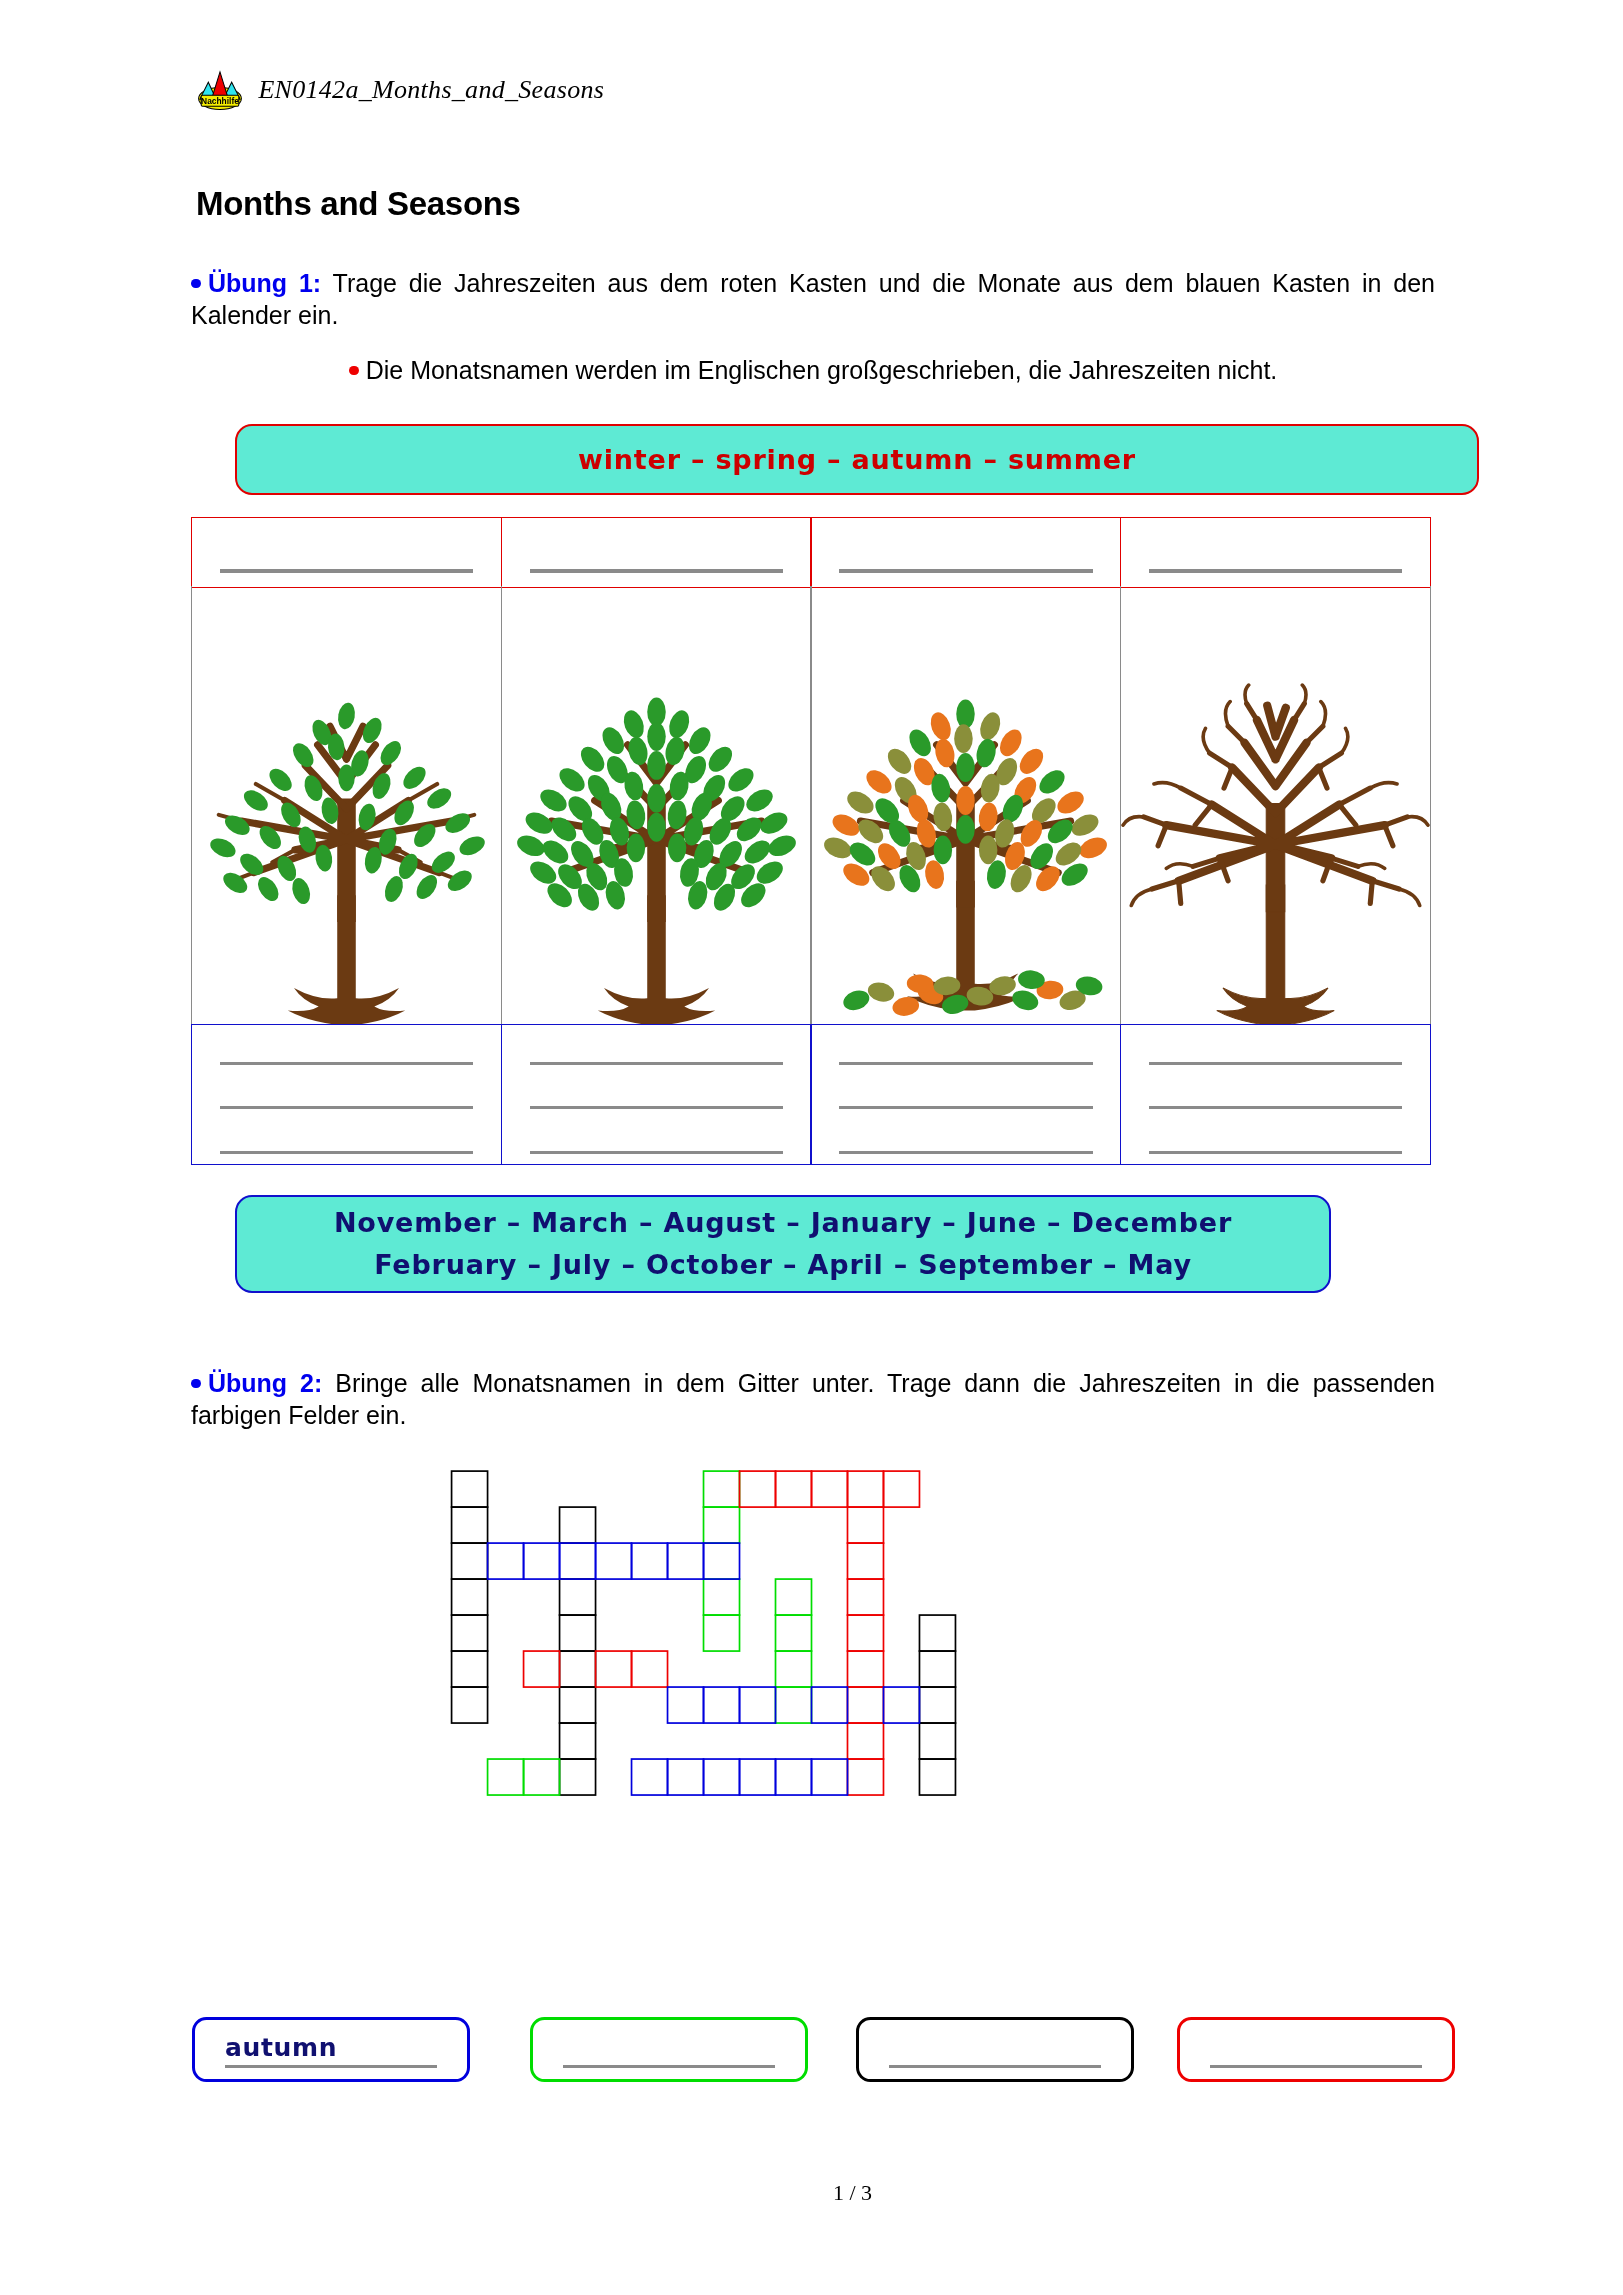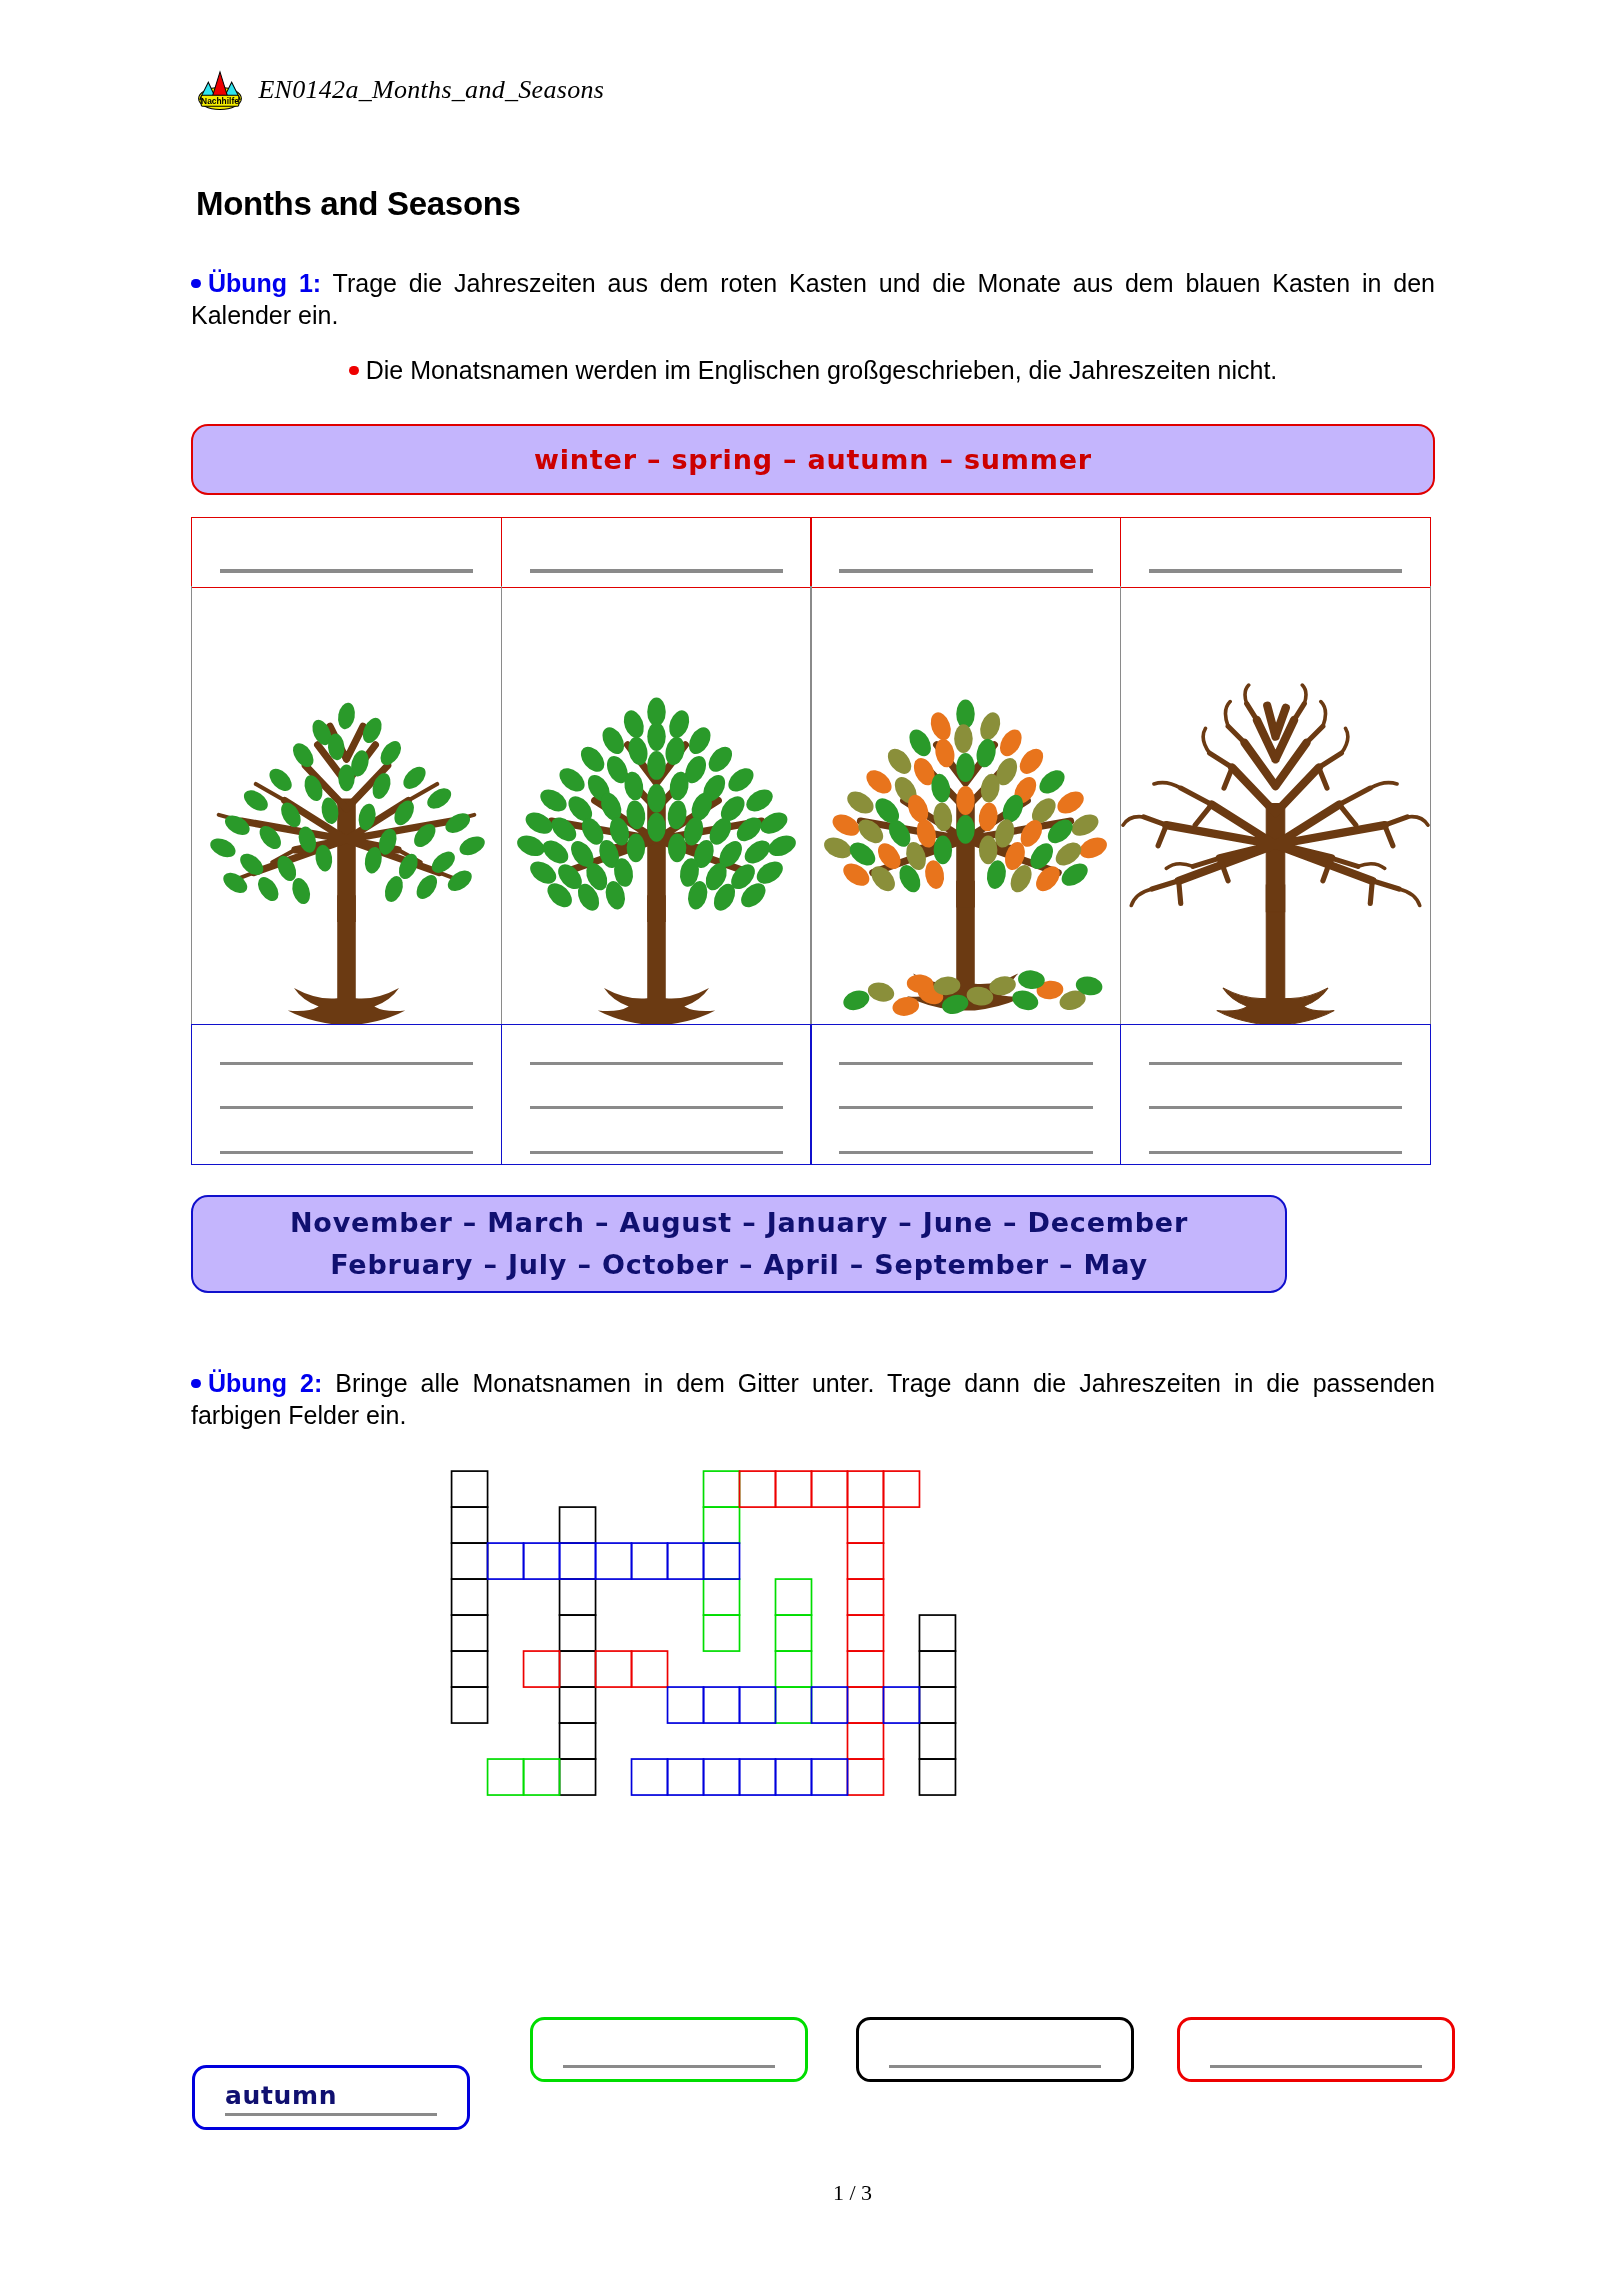--- a/index.html
+++ b/index.html
@@ -39,23 +39,23 @@
     display:inline-block; width:9.8px; height:9.8px; border-radius:50%;
     vertical-align:middle; margin-right:7.2px; margin-bottom:3.9px;
   }
   .bullet-blue { background:#0000ee; }
   .bullet-red  { background:#ee0000; }
   .lbl-blue { color:#0000ee; font-weight:bold; }
 
   
   .bank {
     position:absolute; box-sizing:border-box;
-    border-radius:17px; background:#c4b5fd;
+    border-radius:17px; background:#5eead4;
     display:flex; flex-direction:column;
-    align-items:center; justify-content:center;
+    align-items:center; justify-content:center;margin-left:44px;
   }
   .bank-red  { left:191px; top:424px;  width:1244px; height:71px; border:2px solid #e00000; }
   .bank-blue { left:191px; top:1195px; width:1096px; height:98px; border:2px solid #1010cc; }
   .hand {
     font-family:"DejaVu Sans", sans-serif;
     font-weight:bold; letter-spacing:0.8px;
   }
   .bank-red .hand  { color:#cc0000; font-size:27px; }
   .bank-blue .hand { color:#101070; font-size:27px; line-height:1.55; }
 
@@ -96,21 +96,21 @@
   }
   .abox .aline {
     position:absolute; left:11%; width:78%; height:3.3px;
     background:#8a8a8a; bottom:11px;
   }
   .abox .atext {
     position:absolute; left:11%; bottom:17px;
     font-family:"DejaVu Sans", sans-serif; font-weight:bold;
     font-size:25px; color:#101070; letter-spacing:0.7px;
   }
-  #abox1 { left:192px;  top:2017px; width:278px; border:3.3px solid #0000dd;margin-top:48px; }
+  #abox1 { left:192px;  top:2017px; width:278px; border:3.3px solid #0000dd; }
   #abox2 { left:530px;  top:2017px; width:278px; border:3.3px solid #00dd00; }
   #abox3 { left:856px; top:2017px; width:278px; border:3.3px solid #000000; }
   #abox4 { left:1177px; top:2017px; width:278px; border:3.3px solid #ee0000; }
 
   
   .footer {
     position:absolute; left:0; top:2180px; width:1623px;
     text-align:center; font-family:"Liberation Serif", serif;
     font-size:22px; color:#000;margin-left:41px;
   }

